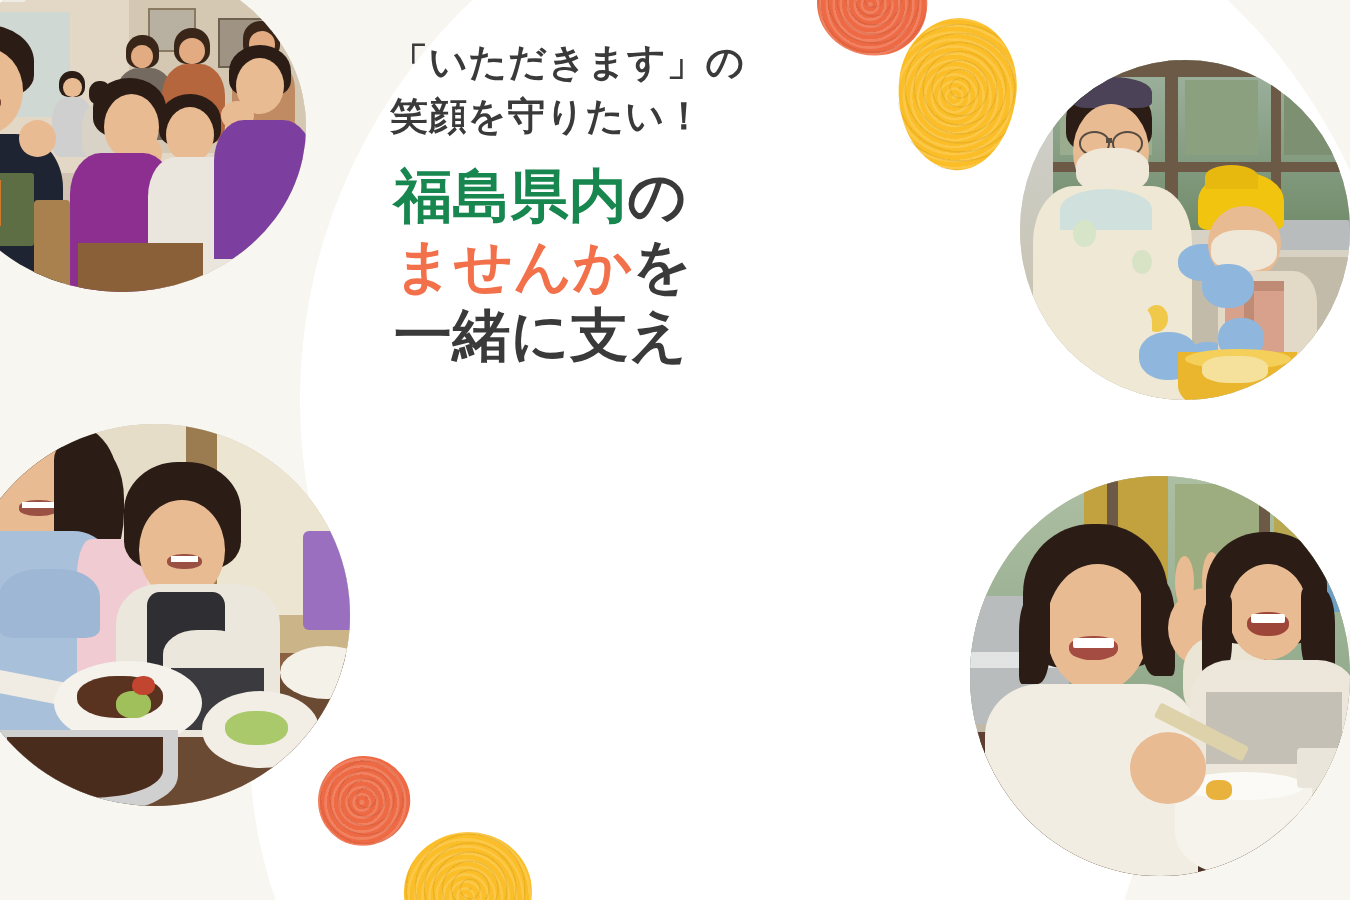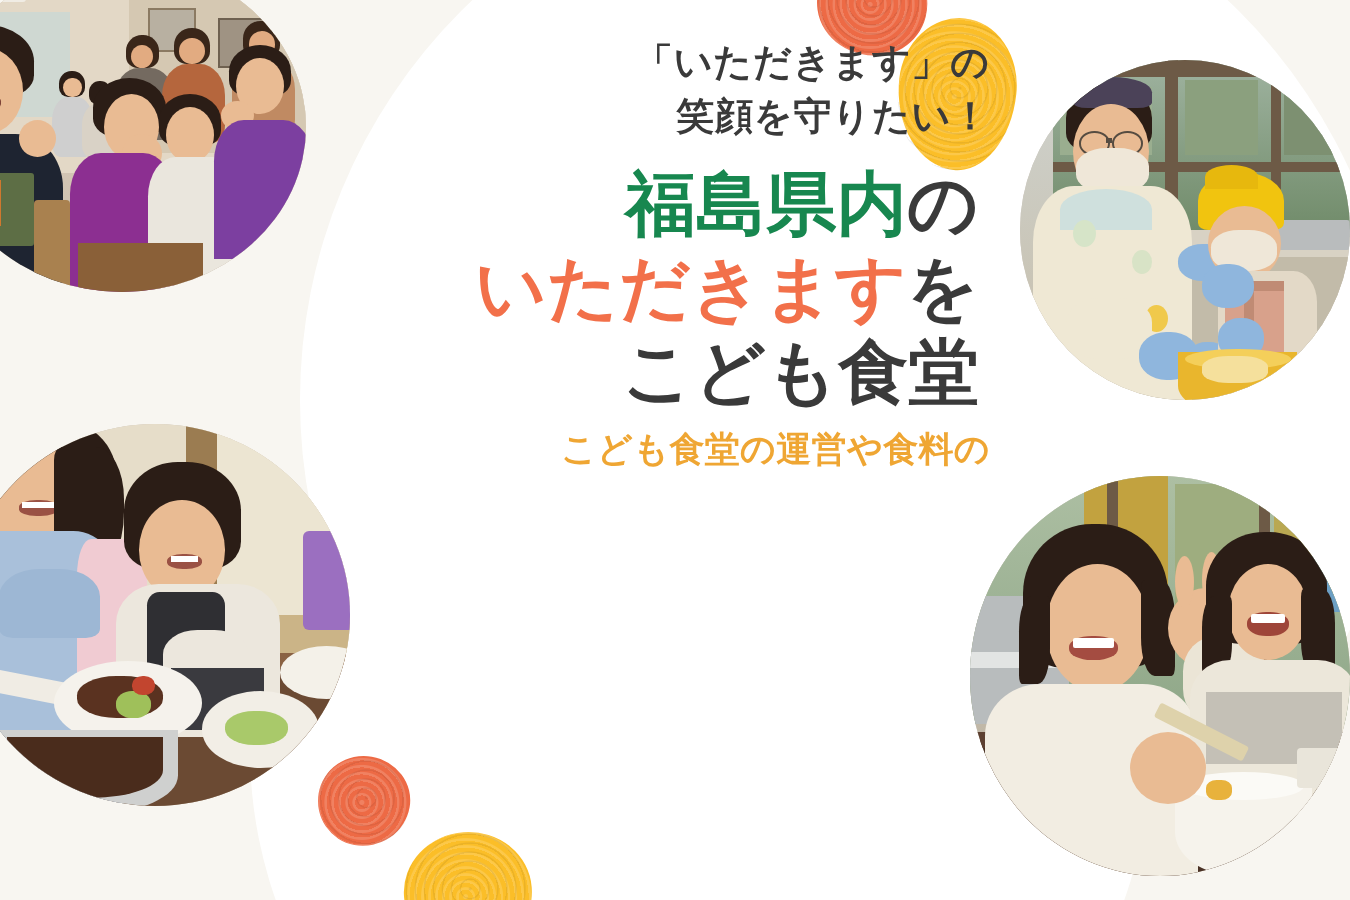--- a/index.html
+++ b/index.html
@@ -140,37 +140,37 @@
   .mask   { background: #efe7d8; border-radius: 42%; }
   .glove  { background: #8fb6dd; border-radius: 46%; }
 
   
   .text-col {
     position: absolute;
     z-index: 6;
     left: 390px;
     top: 36px;
     width: 600px;
-    text-align: right;
+    text-align: left;
   }
 
   .lead {
     font-weight: 700;
     font-size: 38px;
     line-height: 1.42;
     color: #3a3a3a;
     letter-spacing: .02em;
     margin: 0 0 18px 0;
   }
   .lead > span { display: block; }
 
   .headline {
-    margin: 11px;
+    margin: 4px;
     font-weight: 800;
-    font-size: 70px;
+    font-size: 58px;
     line-height: 1.20;
     letter-spacing: .005em;
     color: #3a3a3a;
   }
   .headline .hl-row { display: block; white-space: nowrap; }
   .green  { color: #17874f; }
   .orange { color: #f2704a; }
   .dark   { color: #3a3a3a; }
 
   .caption {
@@ -419,23 +419,22 @@
 
   <div class="text-col">
 
     <p class="lead">
       <span>「いただきます」の</span>
       <span>笑顔を守りたい！</span>
     </p>
 
     <h1 class="headline">
       <span class="hl-row"><span class="green">福島県内</span><span class="dark">の</span></span>
-      <span class="hl-row"><span class="orange">いただきます</span><span class="dark">を</span></span>
-      <span class="hl-row dark">こども食堂</span>
+      <span class="hl-row"><span class="orange">ませんか</span><span class="dark">を</span></span>
+      <span class="hl-row dark">一緒に支え</span>
     </h1>
 
     <p class="caption">
-      <span>こども食堂の運営や食料の</span>
     </p>
 
   </div>
 
 </div>
 
 </body></html>

